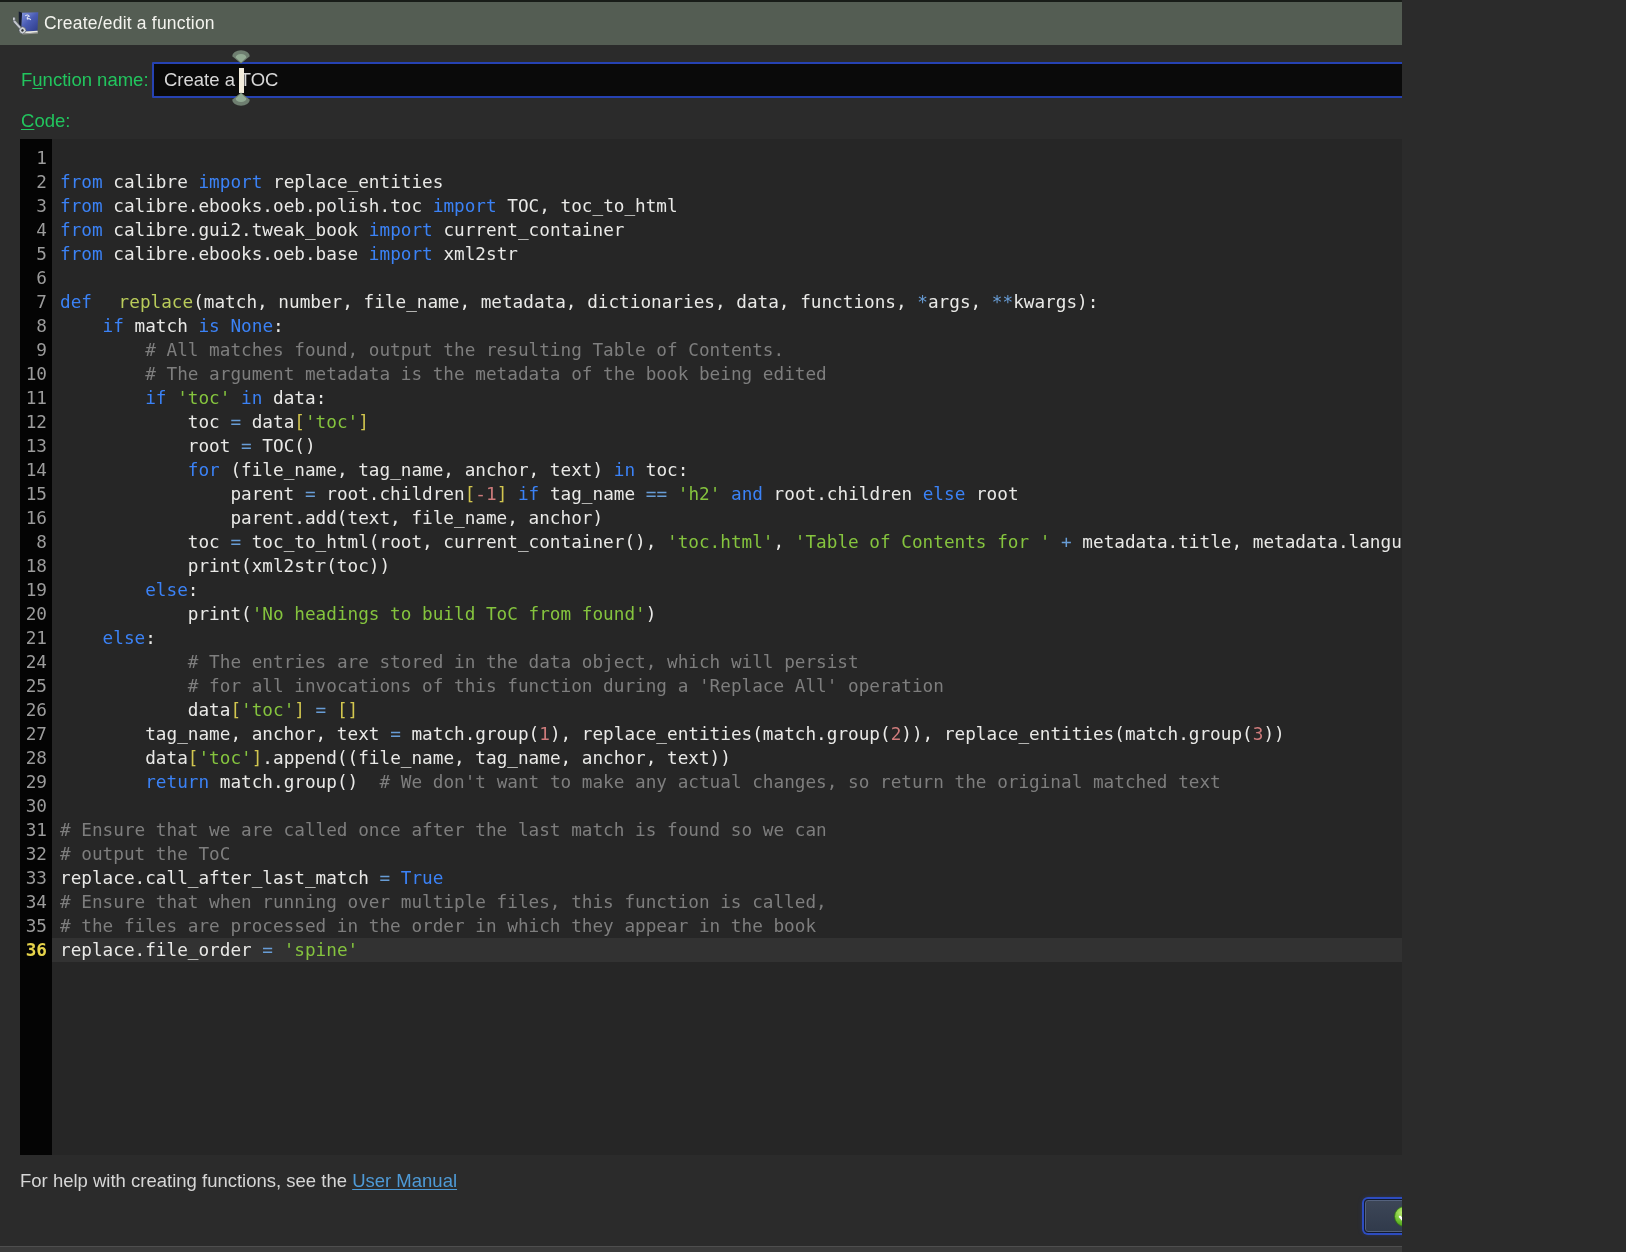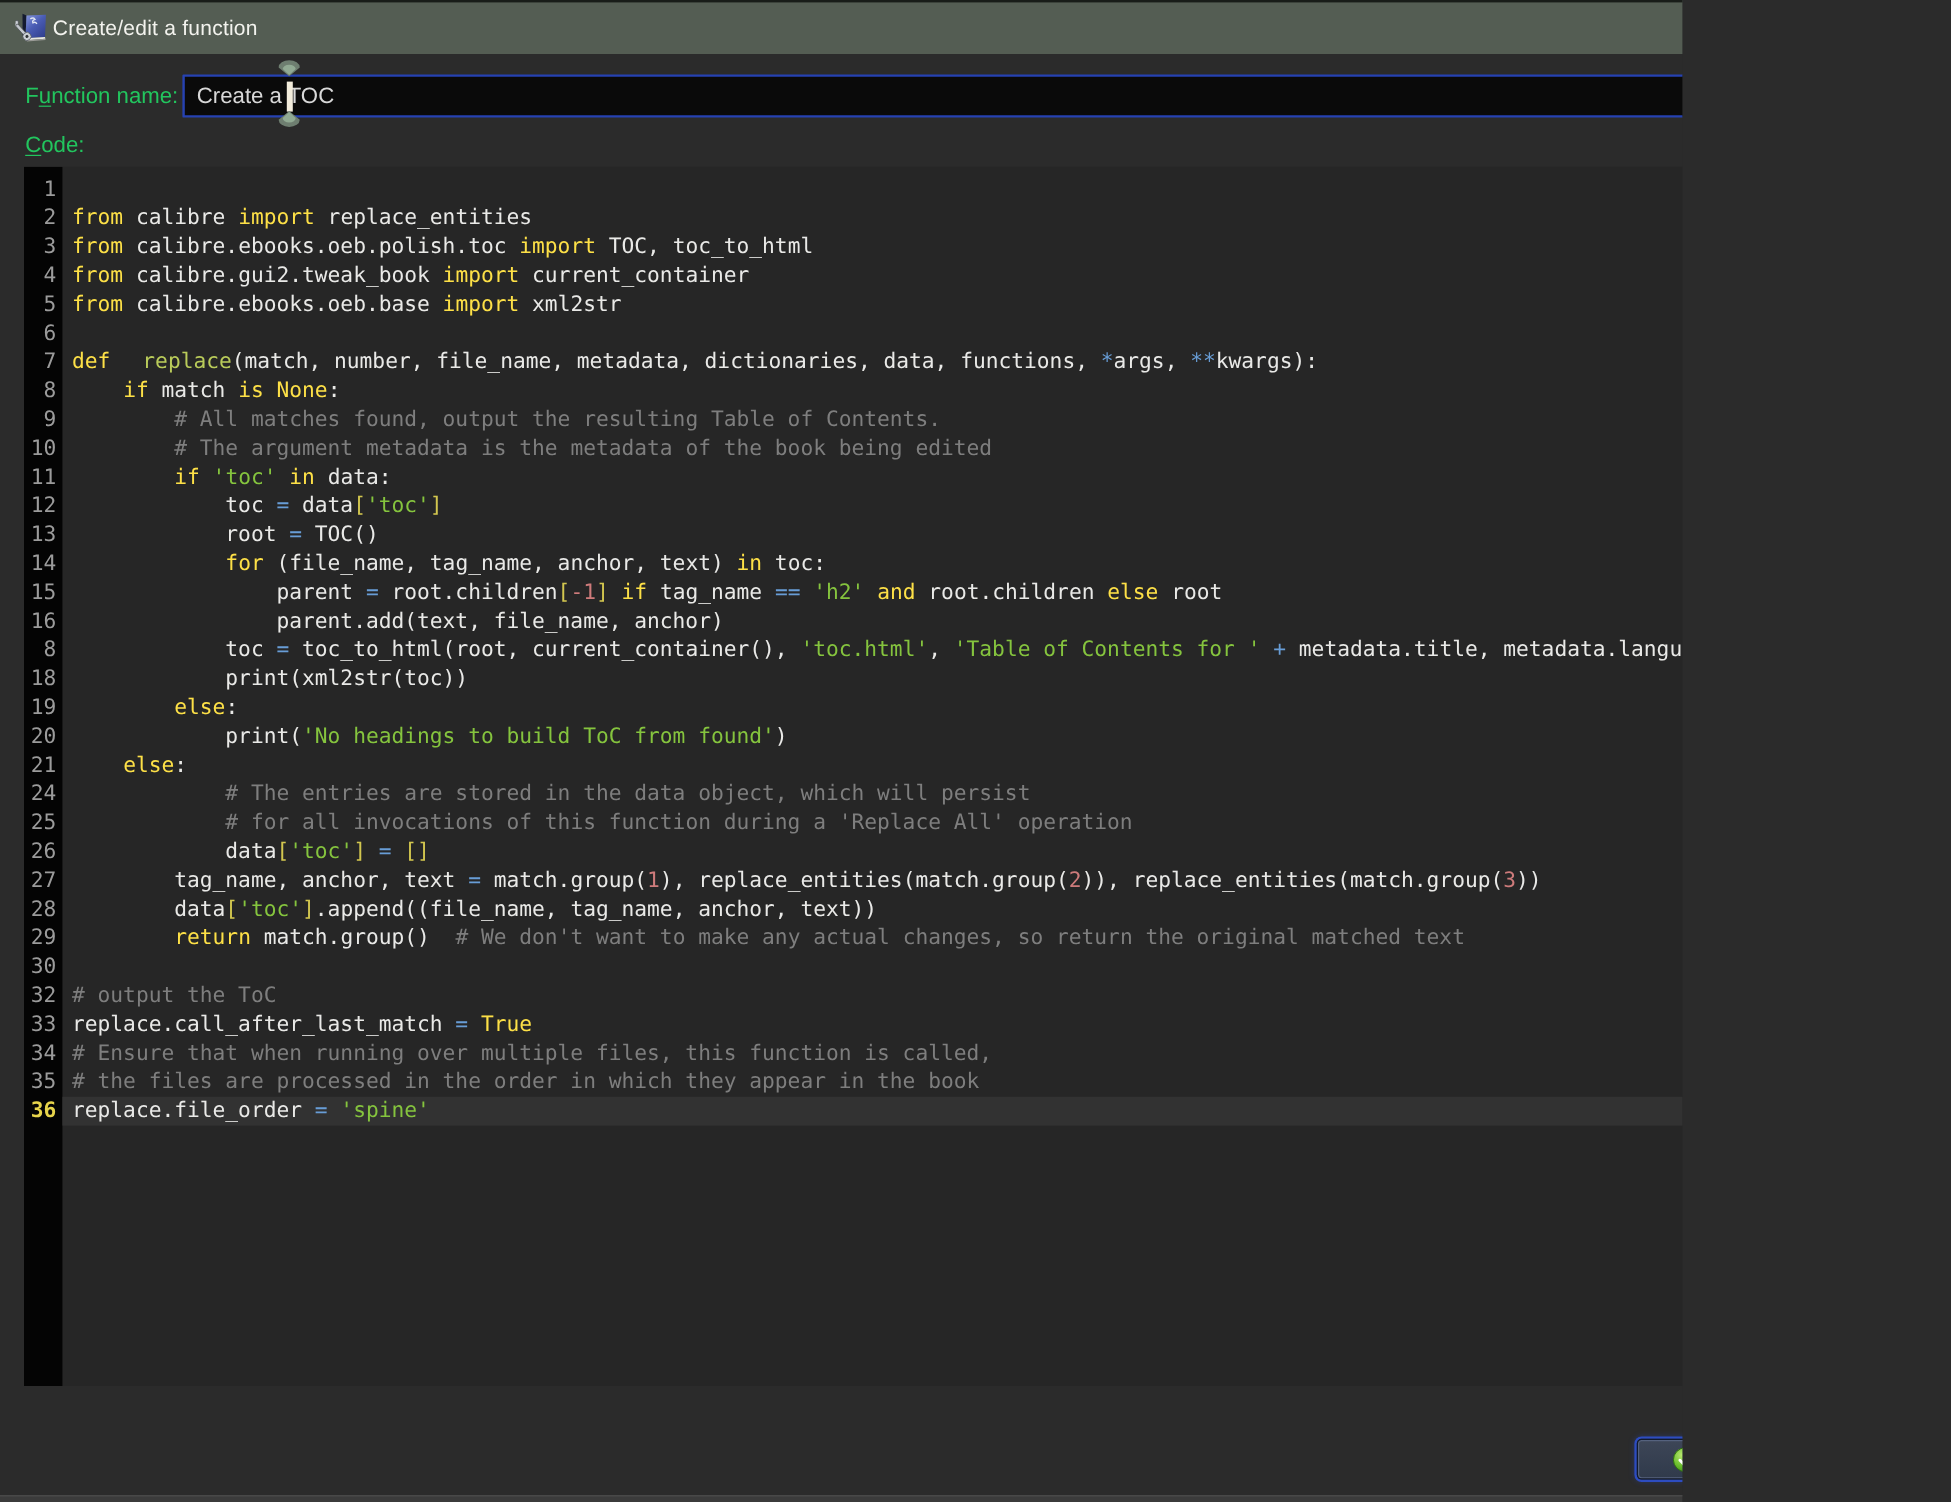--- a/index.html
+++ b/index.html
@@ -43,21 +43,21 @@
             background:#262626; font-family:"DejaVu Sans Mono","Liberation Mono",monospace;
             font-size:17.7px; overflow:hidden; }
   .gutter-bg { position:absolute; left:0; top:0; bottom:0; width:32px; background:#040404; }
   .code-lines { position:absolute; left:0; top:7px; right:0; }
   .cl { display:flex; height:24px; line-height:24px; }
   .cl .ln { flex:0 0 32px; text-align:right; padding-right:5px; color:#9b9b9b;
             position:relative; }
   .cl .ct { flex:1; padding-left:8px; white-space:pre; color:#e9e9e7; }
   .cl.cur .ln { color:#e7d44b; font-weight:bold; }
   .cl.cur .ct { background:#323232; }
-  .tk-k { color:#fde047;text-align:right; }   
+  .tk-k { color:#3b82f6;text-align:right; }   
   .tk-o { color:#689dd6; }   
   .tk-s { color:#85c43e; }   
   .tk-c { color:#7e7e7e; }   
   .tk-n { color:#ce7b7b; }   
   .tk-b { color:#d2c64f; }   
   .tk-f { color:#b9cb5a;margin-left:16px; }   
 
   
   .help-line { position:absolute; left:20px; top:1167px; height:27px; line-height:27px;
                font-size:18.5px; color:#d6d6d6; }
@@ -268,20 +268,24 @@
         </div>
         <div class="cl">
           <span class="ln">29</span>
           <span class="ct">        <span class="tk-k">return</span> match.group()  <span class="tk-c"># We don't want to make any actual changes, so return the original matched text</span></span>
         </div>
         <div class="cl">
           <span class="ln">30</span>
           <span class="ct"></span>
         </div>
         <div class="cl">
+          <span class="ln">31</span>
+          <span class="ct"><span class="tk-c"># Ensure that we are called once after the last match is found so we can</span></span>
+        </div>
+        <div class="cl">
           <span class="ln">32</span>
           <span class="ct"><span class="tk-c"># output the ToC</span></span>
         </div>
         <div class="cl">
           <span class="ln">33</span>
           <span class="ct">replace.call_after_last_match <span class="tk-o">=</span> <span class="tk-k">True</span></span>
         </div>
         <div class="cl">
           <span class="ln">34</span>
           <span class="ct"><span class="tk-c"># Ensure that when running over multiple files, this function is called,</span></span>
@@ -290,20 +294,23 @@
           <span class="ln">35</span>
           <span class="ct"><span class="tk-c"># the files are processed in the order in which they appear in the book</span></span>
         </div>
         <div class="cl cur">
           <span class="ln">36</span>
           <span class="ct">replace.file_order <span class="tk-o">=</span> <span class="tk-s">'spine'</span></span>
         </div>
       </div>
   </div>
 
+  <div class="help-line">
+    <span>For help with creating functions, see the </span><a class="help-link">User Manual</a>
+  </div>
 
   <div class="btn btn-ok">
     <span class="ico">
       <svg width="21" height="21" viewBox="0 0 21 21">
         <defs>
           <radialGradient id="gok" cx="0.35" cy="0.3" r="0.8">
             <stop offset="0" stop-color="#b8e86e"></stop>
               <stop offset=".55" stop-color="#6cbf2e"></stop>
               <stop offset="1" stop-color="#3c8a14"></stop>
           </radialGradient>

